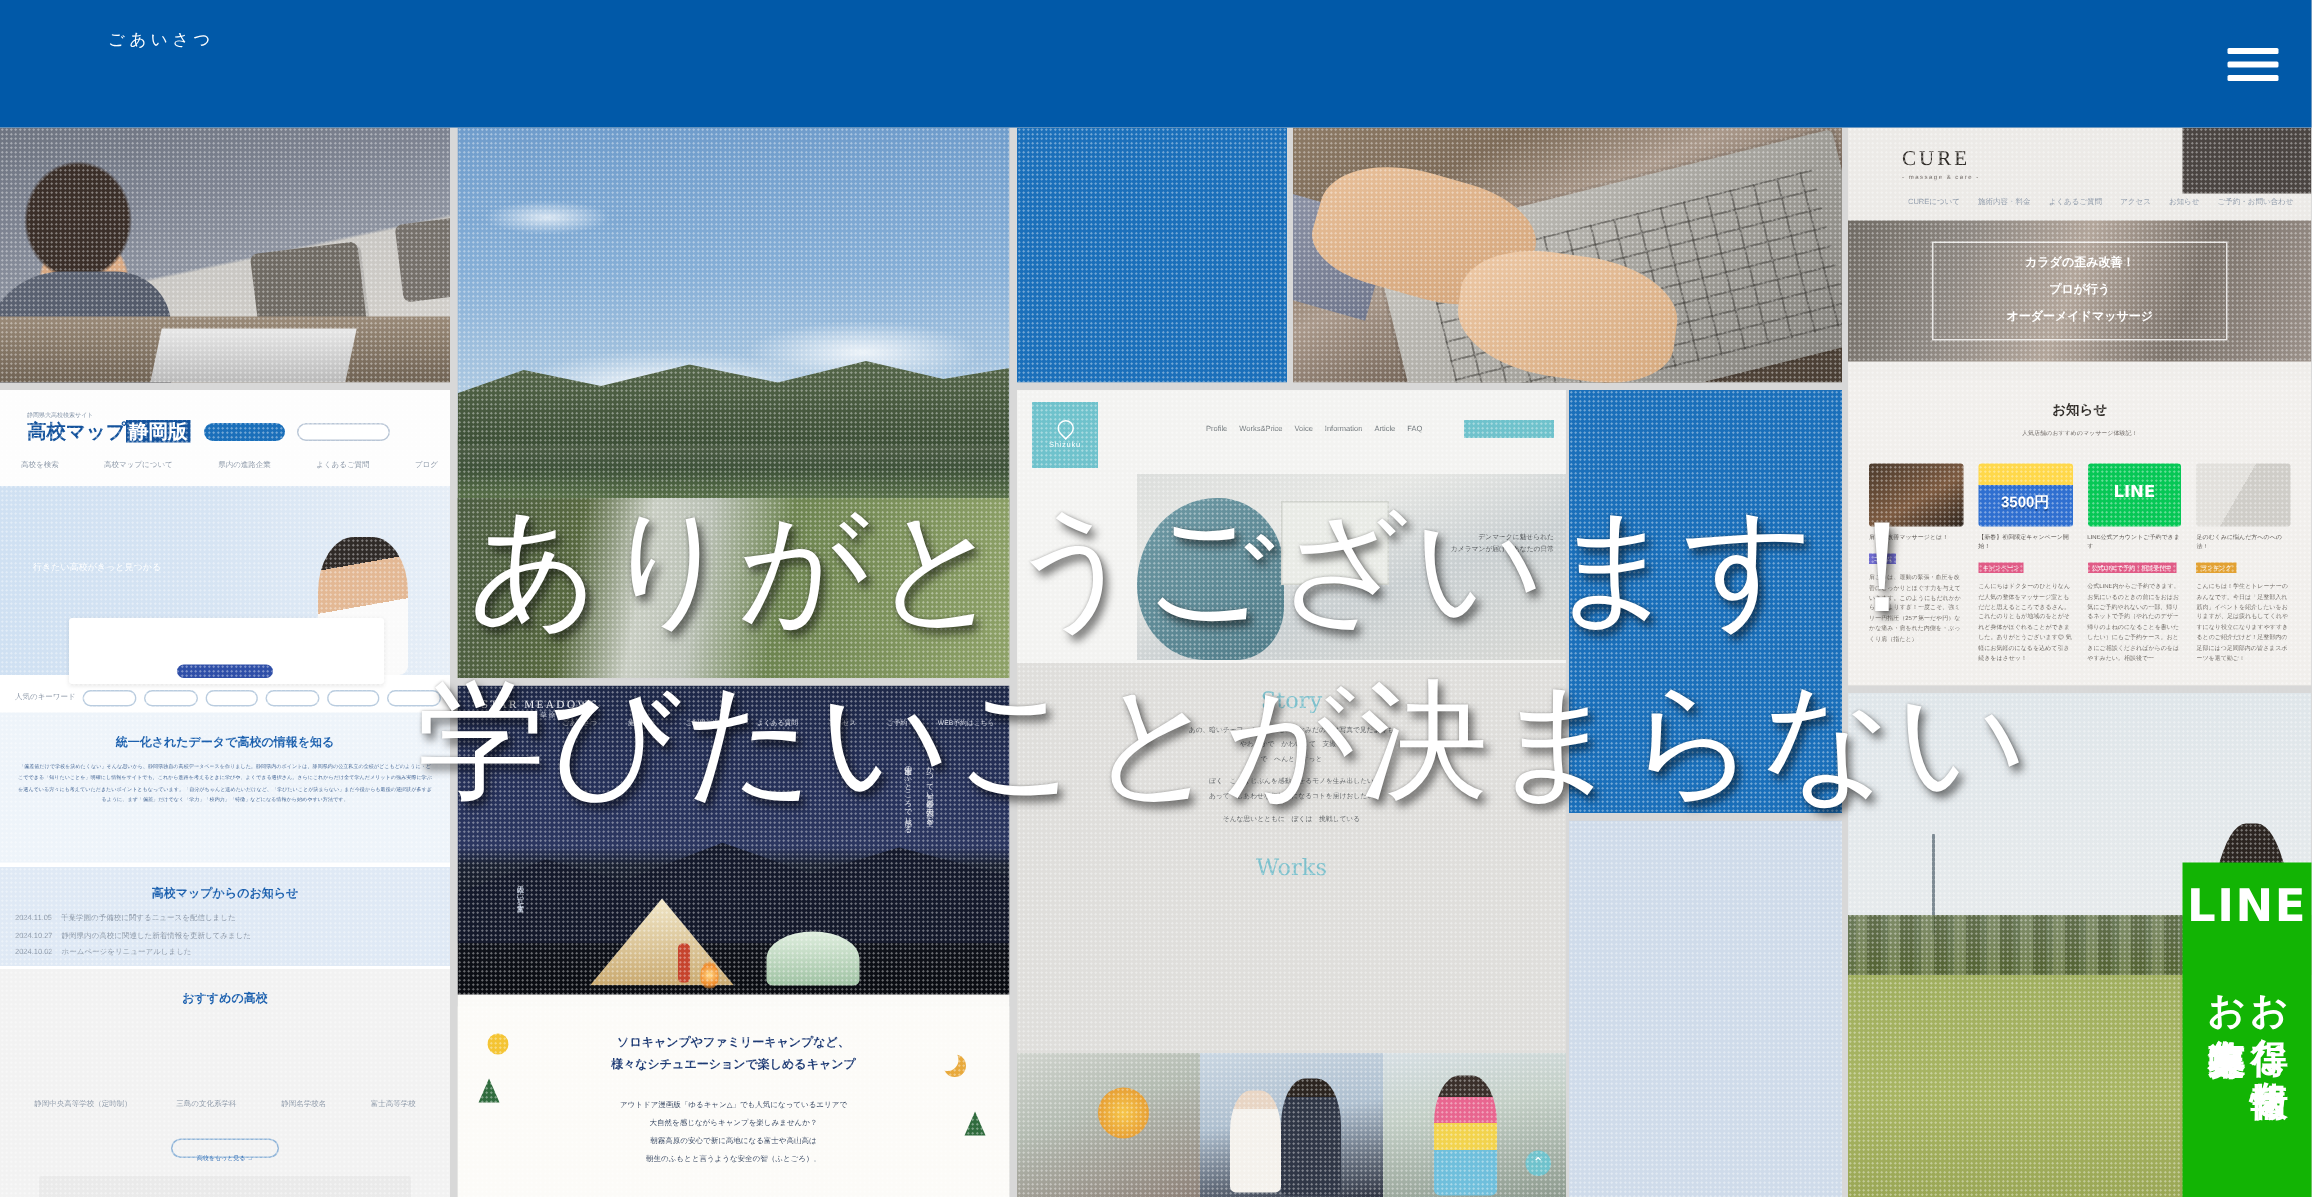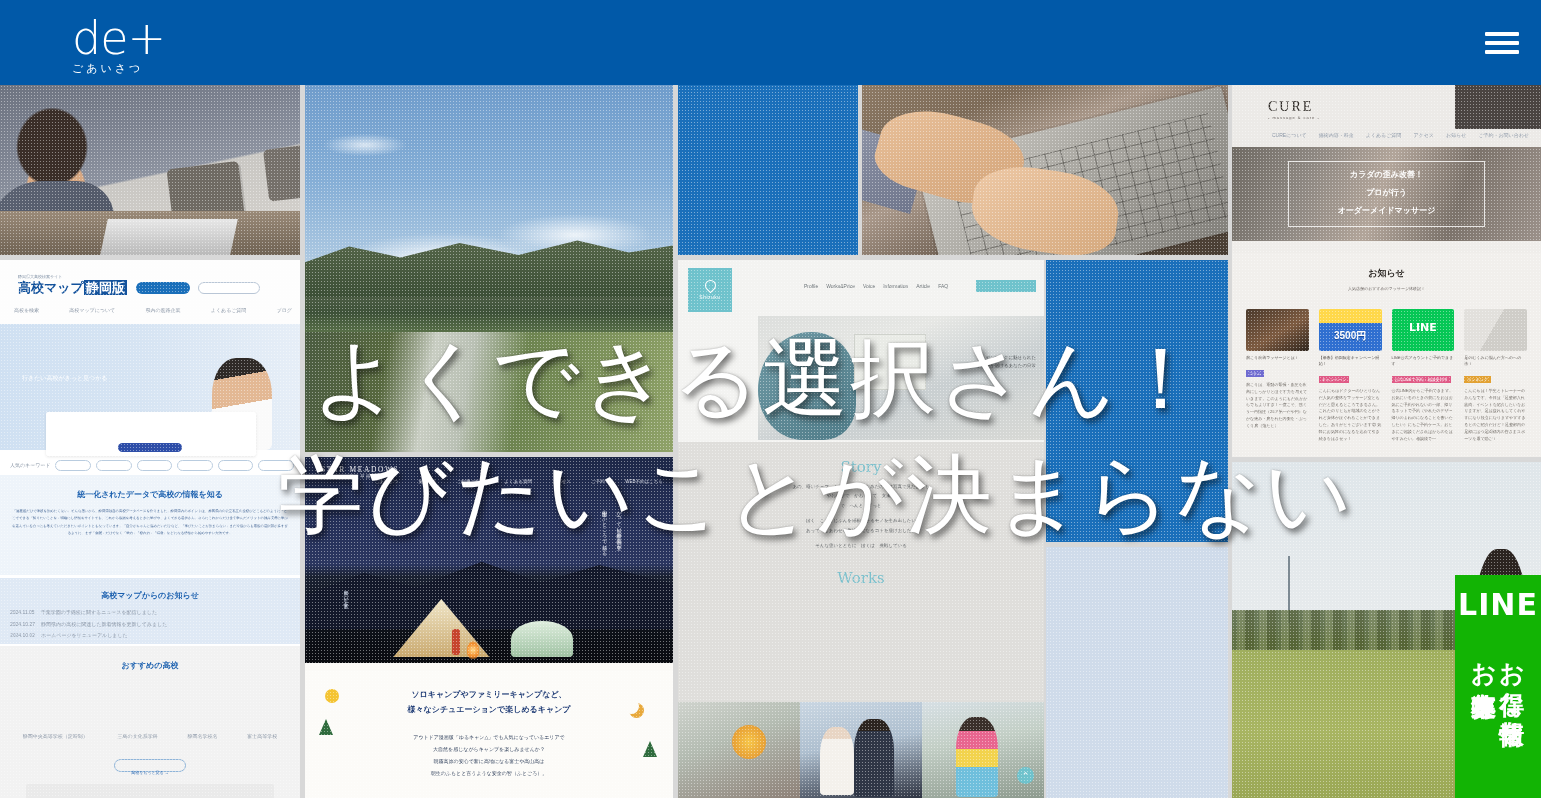--- a/index.html
+++ b/index.html
@@ -557,35 +557,34 @@
         <div class="pole"></div>
         <div class="treeline"></div>
         <div class="man"></div>
       </div>
     <div class="halftone"></div>
   </div>
 
 </div>
 
 <div id="headline">
-  <div class="l1">よくできる選択さん！</div>
+  <div class="l1">ありがとうございます！</div>
   <div class="l2">学びたいことが決まらない</div>
 </div>
 
 <div id="line-banner">
   <div class="lb-logo">LINE</div>
   <div class="lb-cols">
     <span>お友達募集中</span>
     <span>お得な情報を</span>
   </div>
 </div>
 
 <div id="site-header">
   <div id="logo-block">
-    <div id="logo-main">de+</div>
     <div id="logo-sub">ごあいさつ</div>
   </div>
   <div id="hamburger">
     <span></span>
       <span></span>
       <span></span>
   </div>
 </div>
 
 </body></html>

